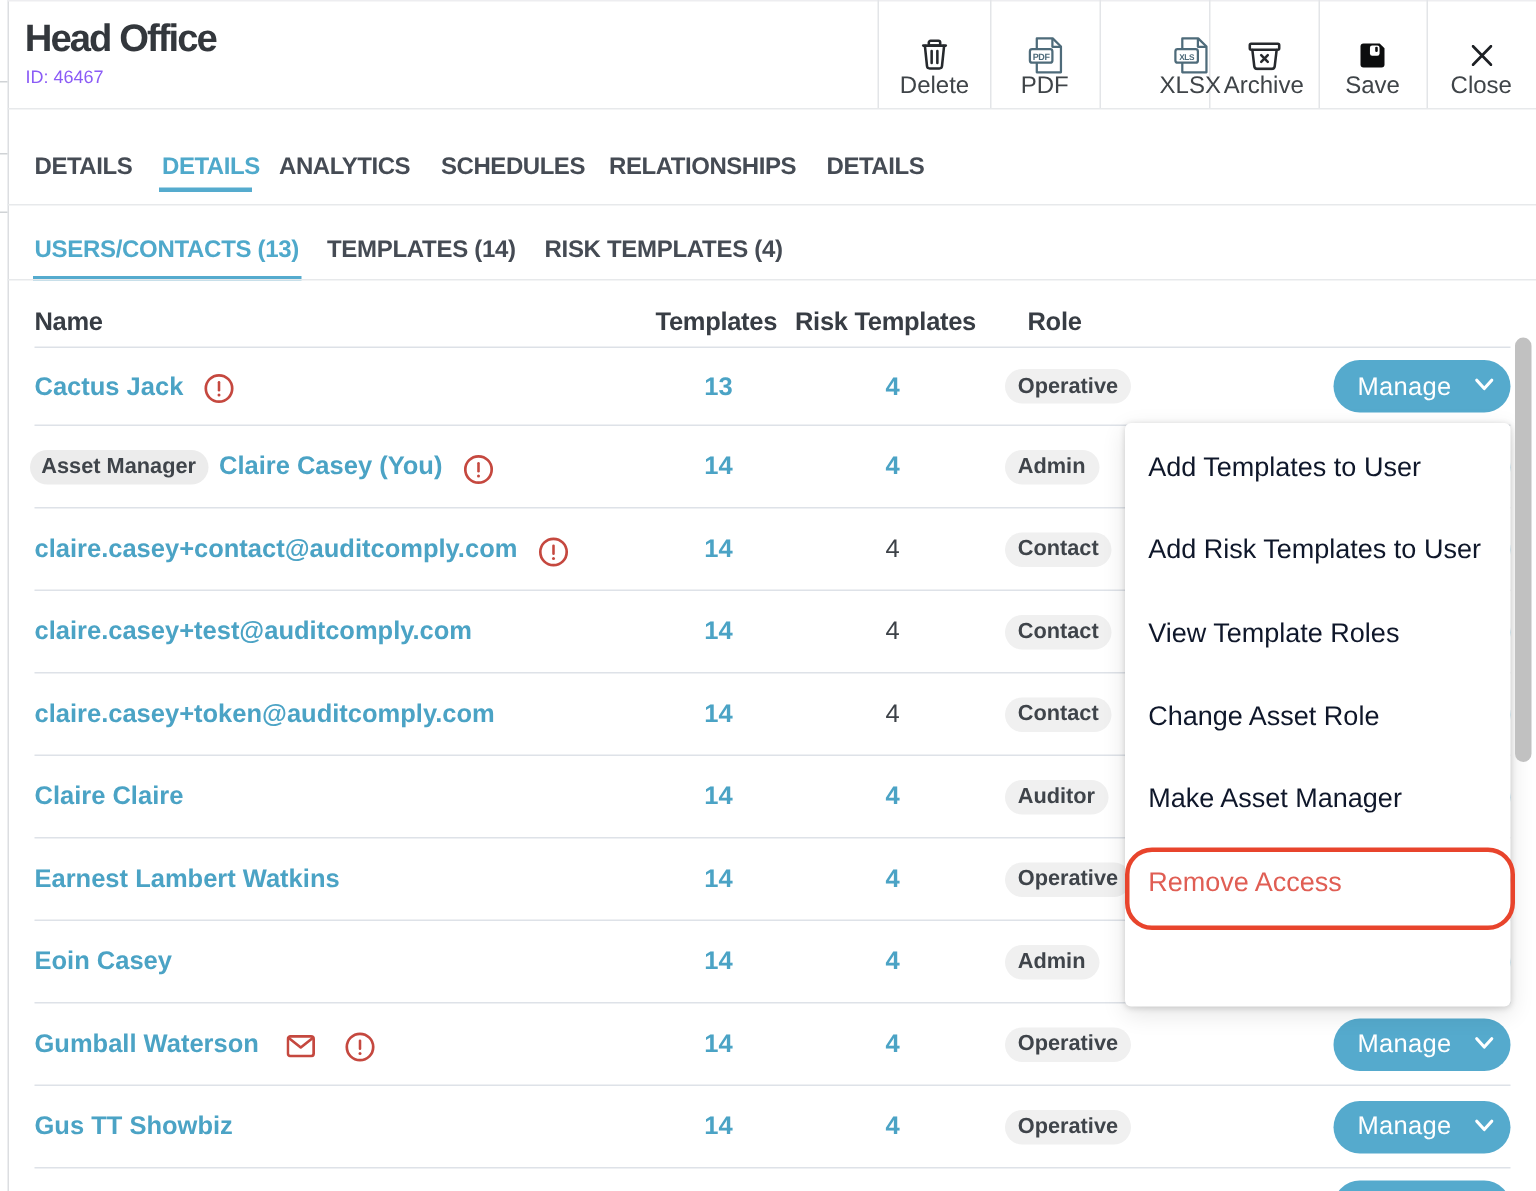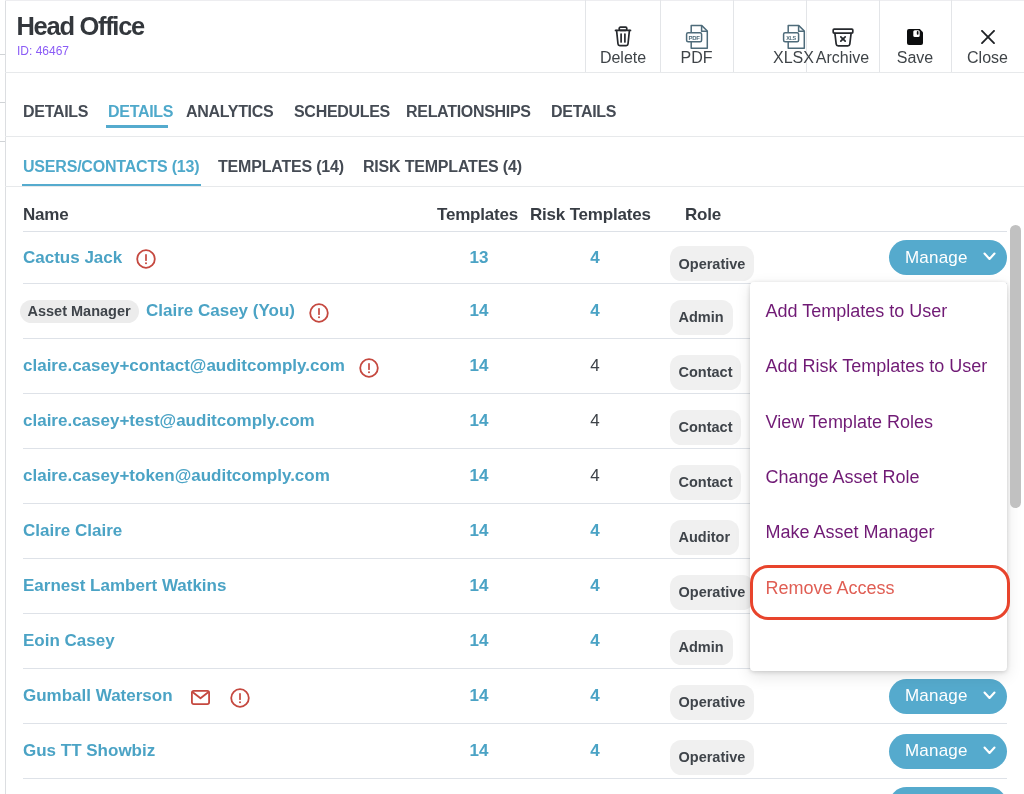--- a/index.html
+++ b/index.html
@@ -35,30 +35,30 @@
 
 
 .th { position:absolute; font-size:17px; font-weight:bold; color:#383d44; letter-spacing:-0.2px; }
 .thead-border { position:absolute; left:23px; top:231px; width:984px; height:1px; background:#dde1e7; }
 
 
 .row { position:absolute; left:23px; width:984px; border-bottom:1px solid #dee2e8; }
 .name { position:absolute; left:0; font-size:17px; font-weight:bold; color:#4ba3c5; white-space:nowrap; }
 .num { position:absolute; width:60px; text-align:center; font-size:17px; font-weight:bold; color:#4ba3c5; }
 .num.dark { color:#3d4248; font-weight:normal; }
-.badge { position:absolute; left:646.5px; height:35px; background:#f0f0f0; border-radius:11.5px; padding:0 9px; font-size:14.5px; font-weight:bold; color:#3f444a; display:flex; align-items:center; }
+.badge { position:absolute; left:646.5px; height:23px; background:#f0f0f0; border-radius:11.5px; padding:0 9px; font-size:14.5px; font-weight:bold; color:#3f444a; display:flex; align-items:center; }
 .amgr { position:absolute; left:-3.5px; height:23px; background:#ececec; border-radius:11.5px; padding:0 8px; font-size:14.5px; font-weight:bold; color:#3f444a; display:flex; align-items:center; }
 .manage { position:absolute; left:866px; width:118px; height:35px; background:#55aacd; border-radius:17.5px; color:#fff; display:flex; align-items:center; }
 .manage span { margin-left:16px; letter-spacing:0.2px; font-size:17px; }
 .manage svg { position:absolute; right:11px; top:12px; }
 .wicon { position:absolute; }
 
 
 .menu { position:absolute; left:750px; top:282px; width:257px; height:389px; background:#fff; border-radius:4px; box-shadow:0 1px 4px rgba(0,0,0,0.16), 0 5px 16px rgba(0,0,0,0.11); z-index:20; padding-top:2px; }
-.mi { height:55.3px; display:flex; align-items:center; padding-left:15.5px; font-size:18px; color:#701a75; }
+.mi { height:55.3px; display:flex; align-items:center; padding-left:15.5px; font-size:18px; color:#0f172a; }
 .mi.red { color:#e05e54; }
 .annot { position:absolute; left:750px; top:565px; width:260px; height:55px; border:3px solid #e8442c; border-radius:18px; z-index:30; }
 
 
 .thumb { position:absolute; left:1010px; top:225px; width:11px; height:283px; background:#c1c1c1; border-radius:5.5px; z-index:40; }
 </style>
 </head>
 <body>
 <div class="gutterline"></div>
 <div style="position:absolute; left:5px; top:0; width:1019px; height:1px; background:#ededf0;"></div>

